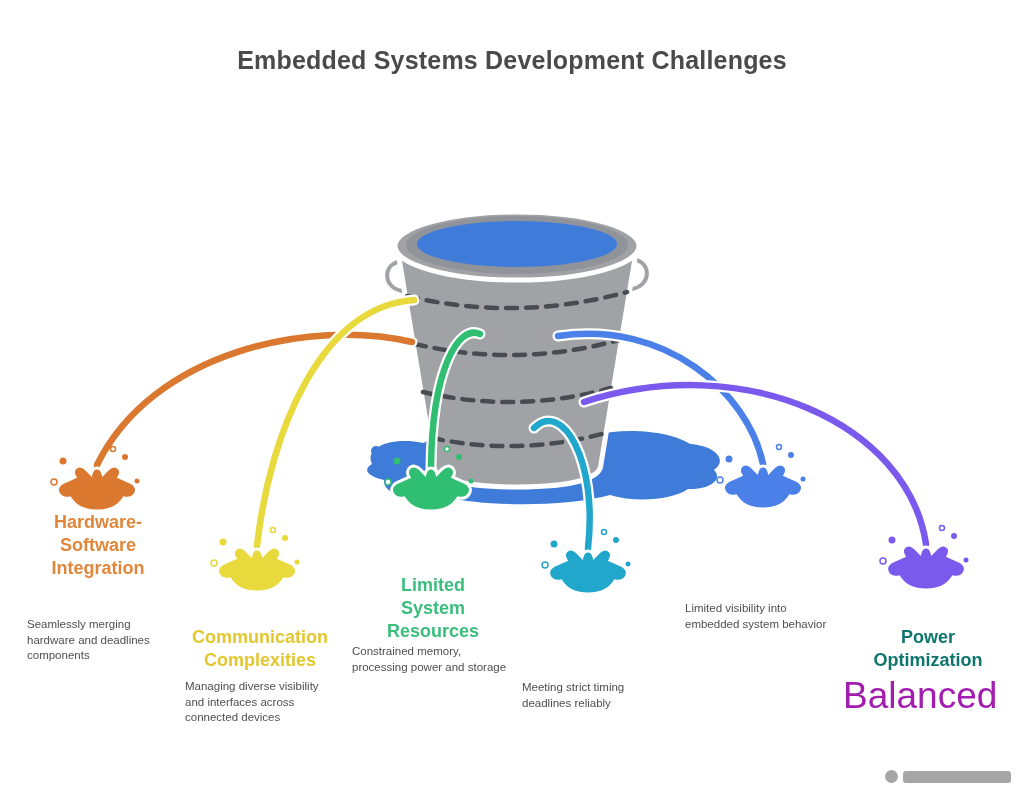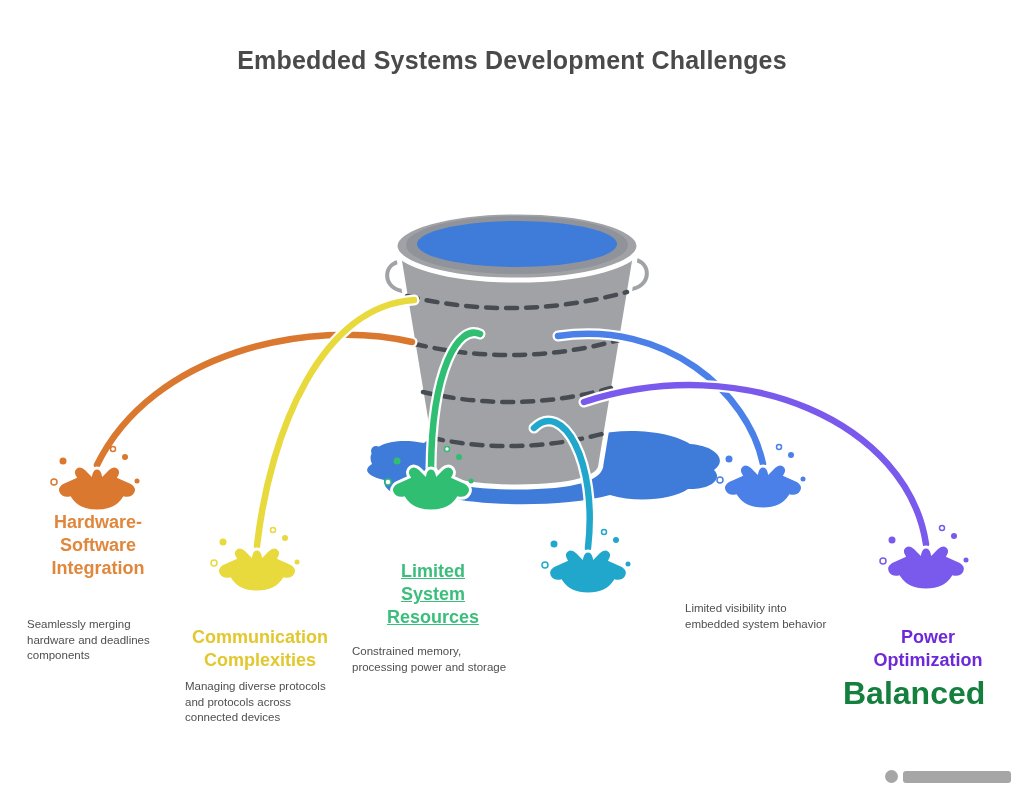--- a/index.html
+++ b/index.html
@@ -11,27 +11,27 @@
     position:absolute;top:46px;left:0;width:1024px;text-align:center;
     font-size:25px;font-weight:bold;color:#4a4a4a;letter-spacing:.2px;
   }
   #gfx{position:absolute;top:0;left:0;}
   .challenge-label{
     position:absolute;text-align:center;font-weight:bold;font-size:18px;line-height:1.28;
   }
   .challenge-desc{
     position:absolute;font-size:11.5px;line-height:1.35;color:#4f4f4f;
   }
-  .desc-large{font-size:32px;font-weight:bold;color:#15803d;line-height:1.1;}
+  .desc-large{font-size:37px;font-weight:normal;color:#a21caf;line-height:1.1;}
   
   #lbl-hw  {left:37px;  top:511px; width:122px;}
   #desc-hw {left:27px;  top:617px; width:142px;}
   #lbl-comm{left:180px; top:626px; width:160px;}
   #desc-comm{left:185px;top:679px; width:150px;}
-  #lbl-res {left:372px; top:560px; width:122px;text-decoration:underline;}
+  #lbl-res {left:372px; top:574px; width:122px;}
   #desc-res{left:352px; top:621px; width:162px;margin-top:23px;}
   #lbl-rt  {left:522px; top:626px; width:150px;}
   #desc-rt {left:522px; top:680px; width:150px;}
   #lbl-dbg {left:685px; top:540px; width:150px;}
   #desc-dbg{left:685px; top:601px; width:150px;}
   #lbl-pwr {left:853px; top:626px; width:150px;}
   #desc-pwr{left:843px; top:676px; width:170px;}
   #watermark{
     position:absolute;left:885px;top:768px;width:126px;height:17px;
     display:flex;align-items:center;gap:5px;opacity:.8;filter:blur(.6px);
@@ -157,29 +157,30 @@
         <circle cx="-43" cy="-5" r="3" fill="#ffffff" stroke="#7a5aec" stroke-width="1.5"></circle>
         <circle cx="16" cy="-38" r="2.5" fill="#ffffff" stroke="#7a5aec" stroke-width="1.5"></circle>
       </g>
     </g>
   </svg>
 
   <div id="lbl-hw" class="challenge-label" style="color: rgb(224, 135, 59);">Hardware-Software Integration</div>
   <div id="desc-hw" class="challenge-desc">Seamlessly merging hardware and deadlines components</div>
 
   <div id="lbl-comm" class="challenge-label" style="color: rgb(226, 199, 46); text-align: center;">Communication Complexities</div>
-  <div id="desc-comm" class="challenge-desc">Managing diverse protocols and protocols across connected devices</div>
+  <div id="desc-comm" class="challenge-desc">Managing diverse visibility and interfaces across connected devices</div>
 
   <div id="lbl-res" class="challenge-label" style="color: rgb(59, 190, 124);">Limited System Resources</div>
   <div id="desc-res" class="challenge-desc">Constrained memory, processing power and storage</div>
 
+  <div id="desc-rt" class="challenge-desc">Meeting strict timing deadlines reliably</div>
 
   <div id="desc-dbg" class="challenge-desc">Limited visibility into embedded system behavior</div>
 
-  <div id="lbl-pwr" class="challenge-label" style="color: #6d28d9;">Power Optimization</div>
+  <div id="lbl-pwr" class="challenge-label" style="color: #0f766e;">Power Optimization</div>
   <div id="desc-pwr" class="challenge-desc desc-large">Balanced</div>
 
   <div id="watermark">
     <div class="wm-dot"></div>
     <div class="wm-bar"></div>
   </div>
 
 </div>
 
 </body></html>

